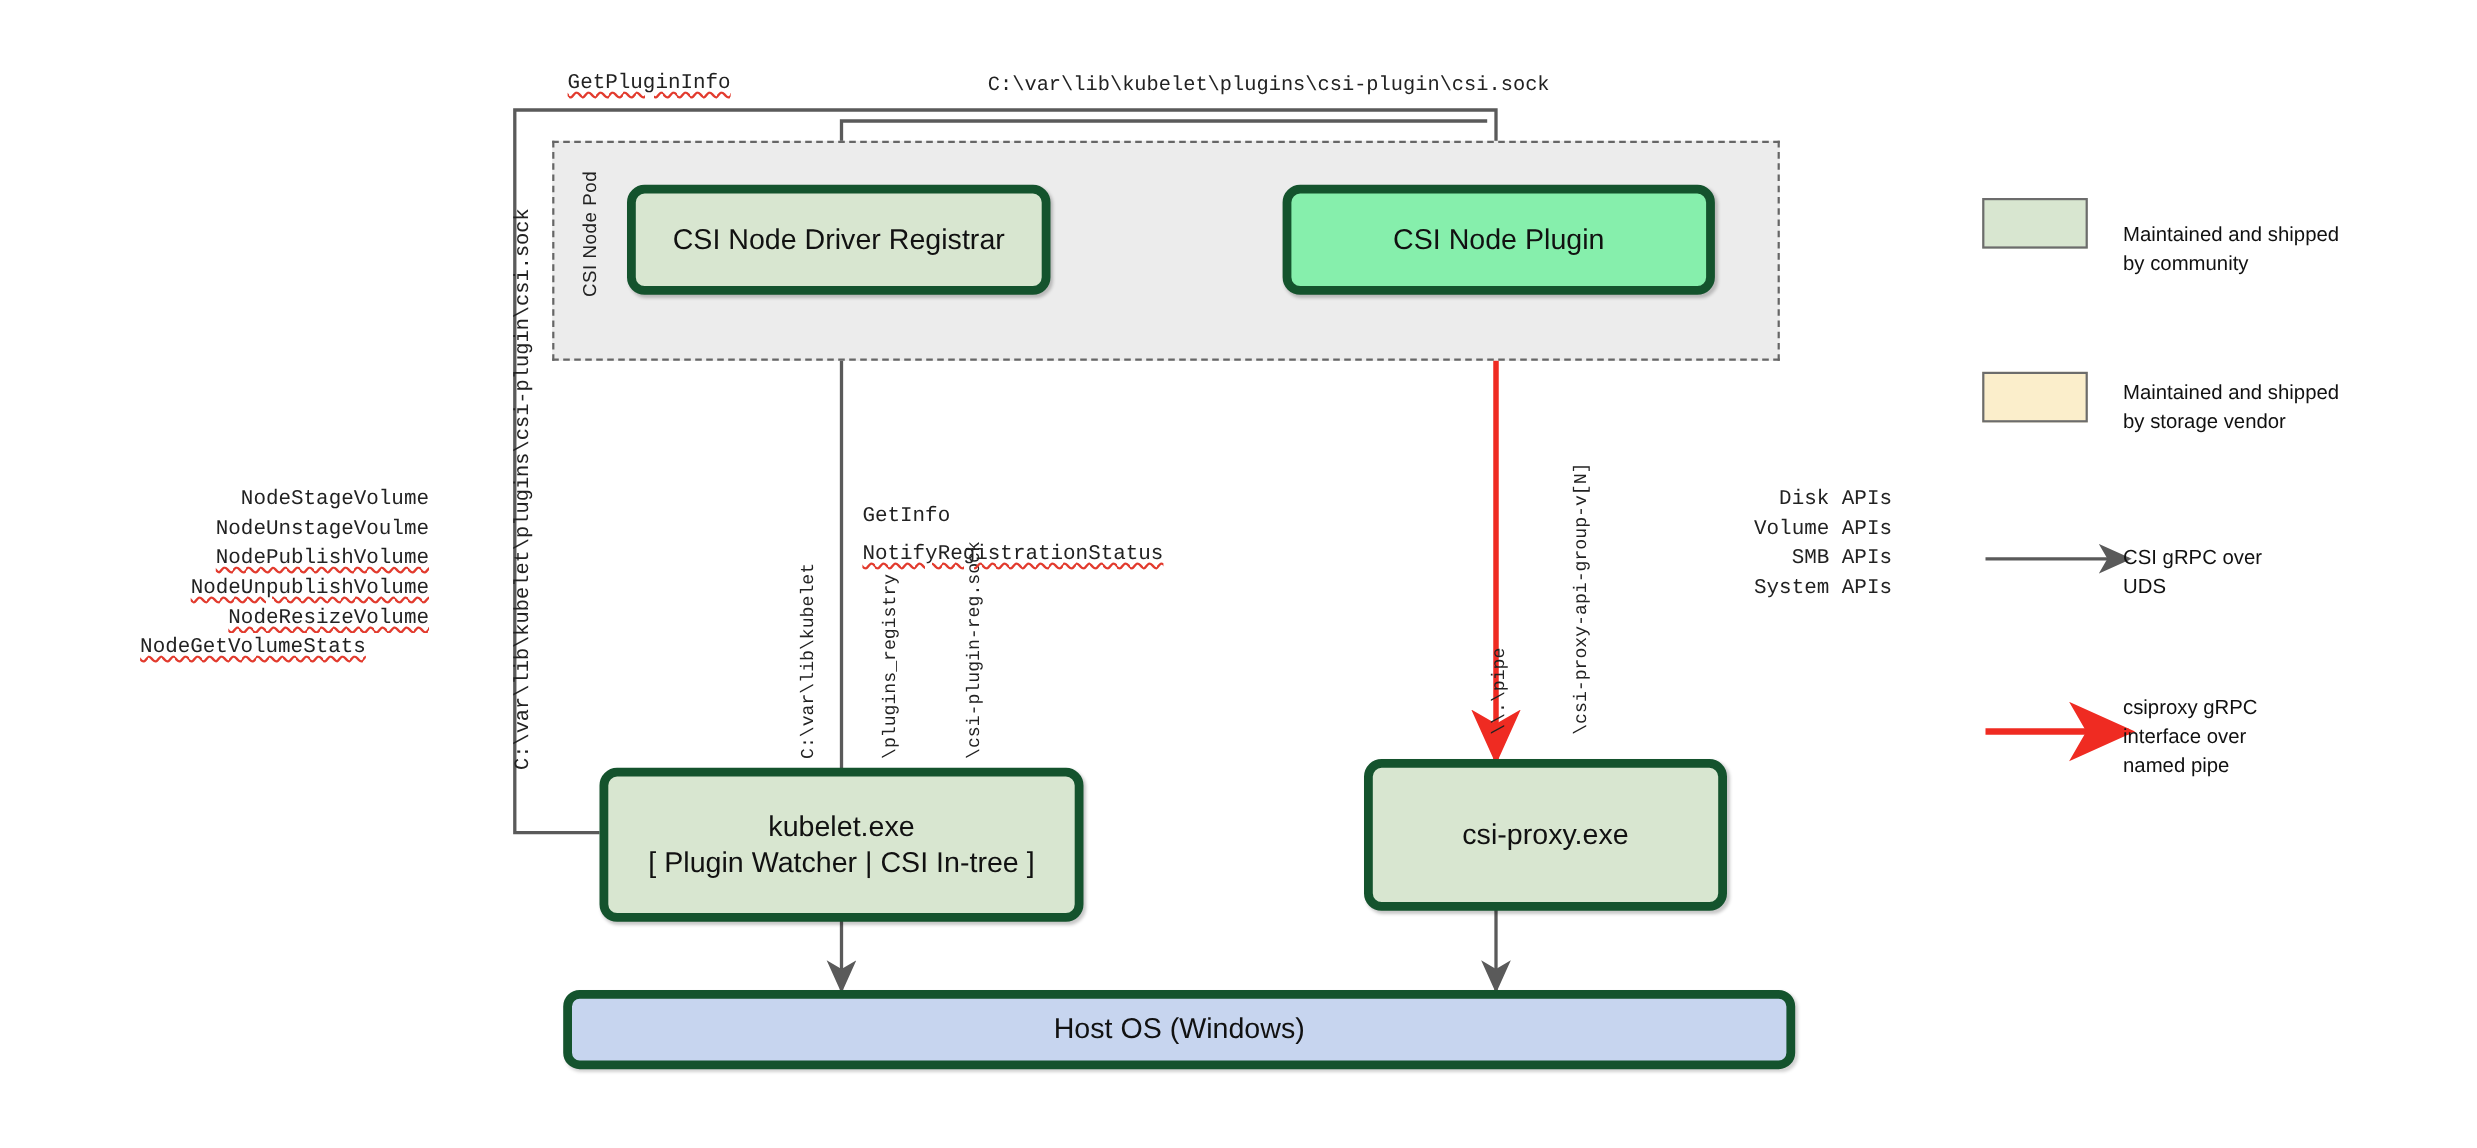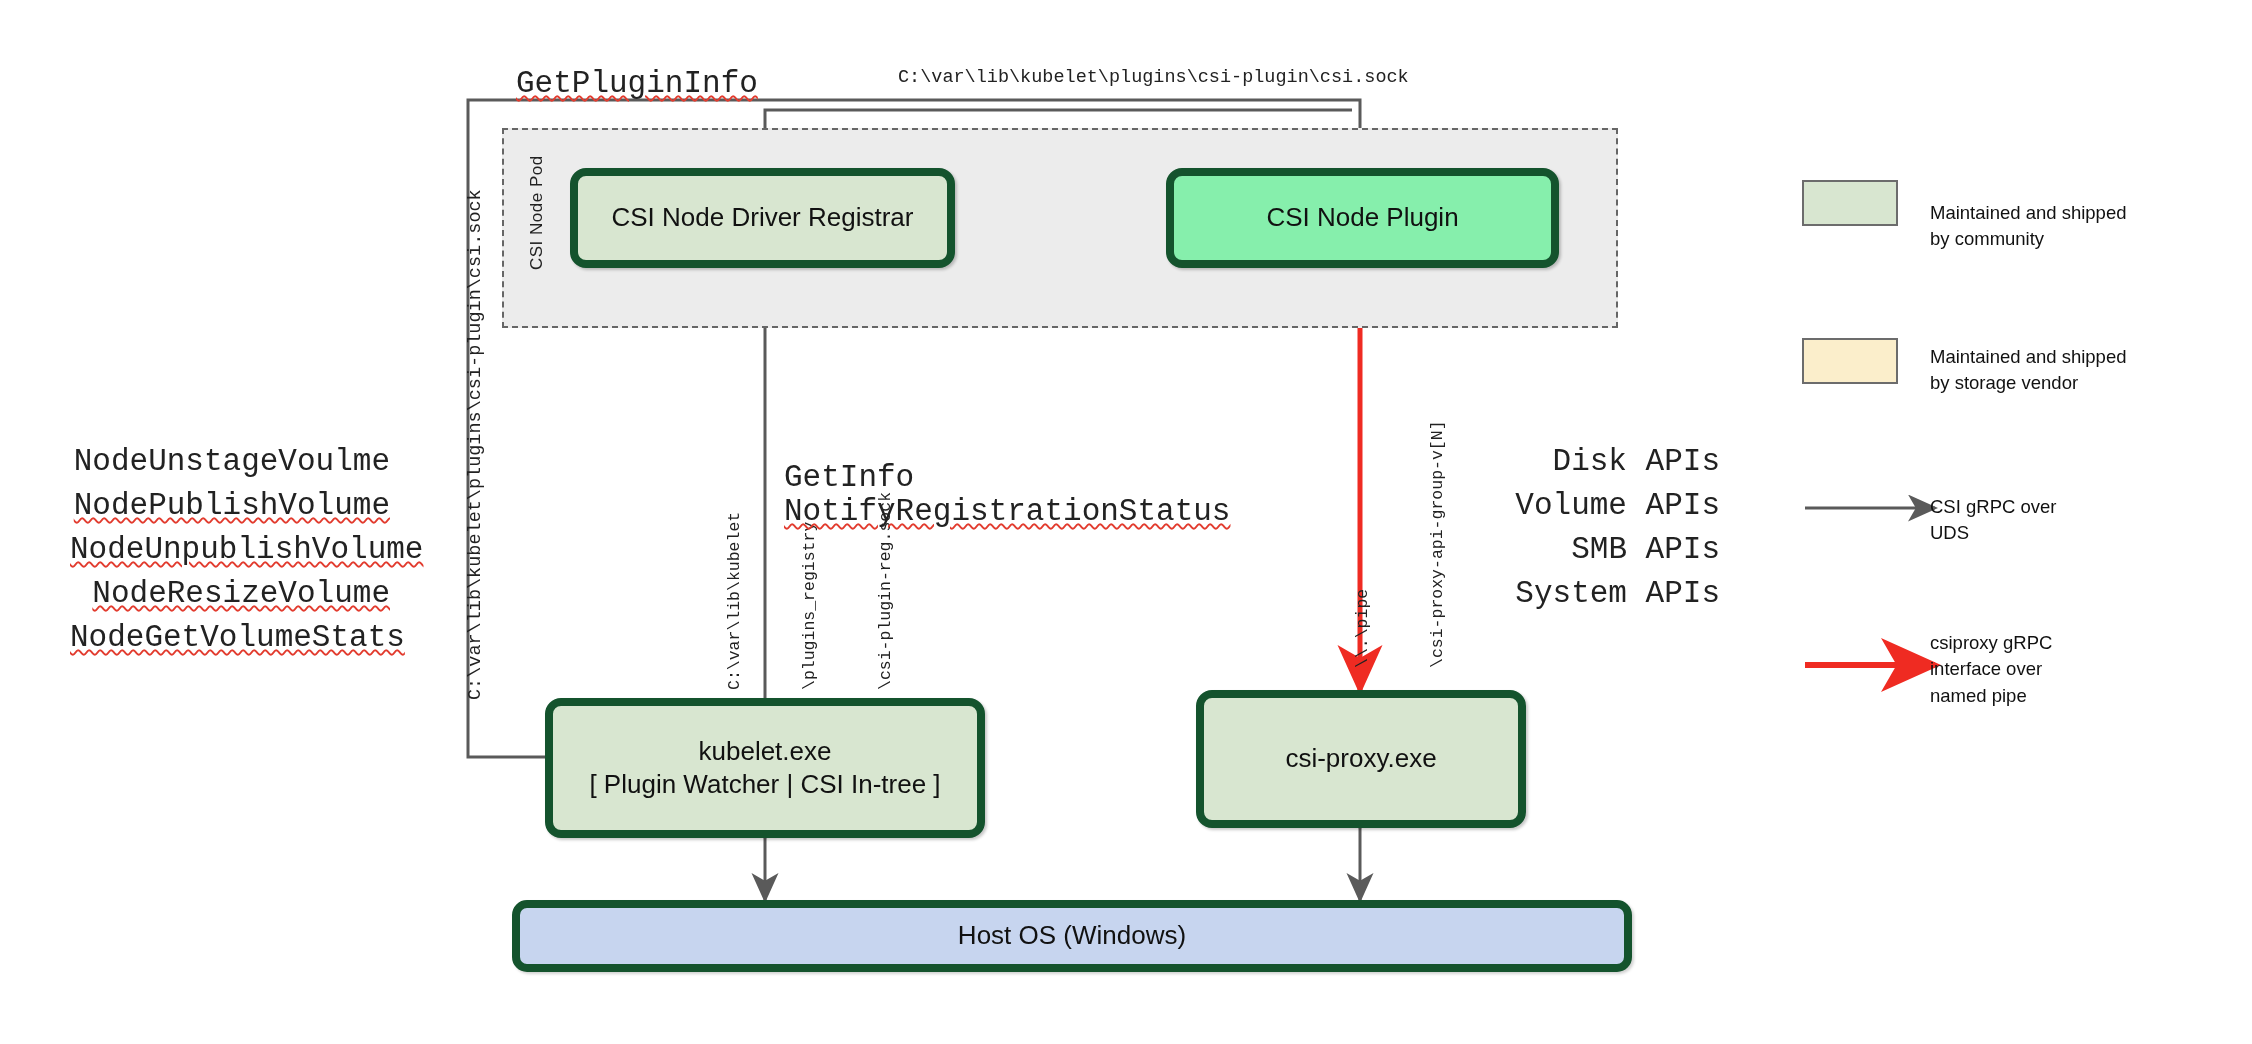--- a/index.html
+++ b/index.html
@@ -15,21 +15,21 @@
   .yellow{background:#86efac;}
   .blue{background:#c7d5ef;}
 
   .podbox{position:absolute;box-sizing:border-box;background:#ececec;
           border:2px dashed #666;}
   .podlabel{position:absolute;font-size:17px;color:#222;letter-spacing:.5px;
             transform:rotate(-90deg);transform-origin:left top;white-space:nowrap;}
 
   .mono{font-family:"Liberation Mono",monospace;color:#222;}
   .lbl{position:absolute;white-space:pre;}
-  .mono22{font-size:31px;line-height:1.42;}
+  .mono22{font-size:19px;line-height:1.42;}
   .mono18{font-size:18.5px;line-height:1.5;}
   .mono16{font-size:16.5px;line-height:1.52;}
 
   
   .sq{ text-decoration:underline; text-decoration-color:#e23b2e;
        text-decoration-style:wavy; text-decoration-thickness:1.5px;
        text-underline-offset:3px;}
 
   .vrot{position:absolute;transform:rotate(-90deg);transform-origin:left top;white-space:pre;}
 
@@ -79,21 +79,21 @@
 
   <div class="node rounded yellow" style="left:1166px;top:168px;width:393px;height:100px;">
     <span>CSI Node Plugin</span>
   </div>
 
   <div class="node rounded green" style="left:545px;top:698px;width:440px;height:140px;flex-direction:column;">
     <span>kubelet.exe</span>
     <span>[ Plugin Watcher | CSI In-tree ]</span>
   </div>
 
-  <div class="node rounded green" style="left:1196px;top:690px;width:330px;height:138px;">
+  <div class="node rounded green" style="left:1240px;top:690px;width:330px;height:138px;">
     <span>csi-proxy.exe</span>
   </div>
 
   <div class="node blue" style="left:512px;top:900px;width:1120px;height:72px;border-radius:15px;box-shadow:2px 2px 3px rgba(0,0,0,0.18);">
     <span>Host OS (Windows)</span>
   </div>
 
   <div class="lbl mono mono22 sq" style="left:516px;top:62px;">GetPluginInfo</div>
 
   <div class="lbl mono mono18" style="left:898px;top:64px;">C:\var\lib\kubelet\plugins\csi-plugin\csi.sock</div>
@@ -108,20 +108,21 @@
 
   <div class="lbl mono mono22" style="left:784px;top:456px;">GetInfo</div>
   <div class="lbl mono mono22 sq" style="left:784px;top:490px;">NotifyRegistrationStatus</div>
 
   <div class="vrot mono mono16" style="left:1300px;top:668px;line-height:1.52;">
     <div>\\.\pipe</div>
     <div>\csi-proxy-api-group-v[N]</div>
   </div>
 
   <div class="apilist mono mono22" id="node-apis" style="left:70px;top:440px;width:320px;">
+      <div style="text-align: right;"><div style="display: inline-block;">NodeStageVolume</div></div>
       <div style="text-align: right;"><div style="display: inline-block;">NodeUnstageVoulme</div></div>
       <div style="text-align: right;"><div class="sq" style="display: inline-block;">NodePublishVolume</div></div>
       <div style="text-align: right;"><div class="sq" style="display: inline-block;">NodeUnpublishVolume</div></div>
       <div style="text-align: right;"><div class="sq" style="display: inline-block;">NodeResizeVolume</div></div>
       <div style="text-align: center;"><div class="sq" style="display: inline-block;">NodeGetVolumeStats</div></div>
     </div>
 
   <div class="apilist mono mono22" id="proxy-apis" style="left:1390px;top:440px;width:330px;text-align:right;">
       <div>Disk APIs</div>
       <div>Volume APIs</div>

